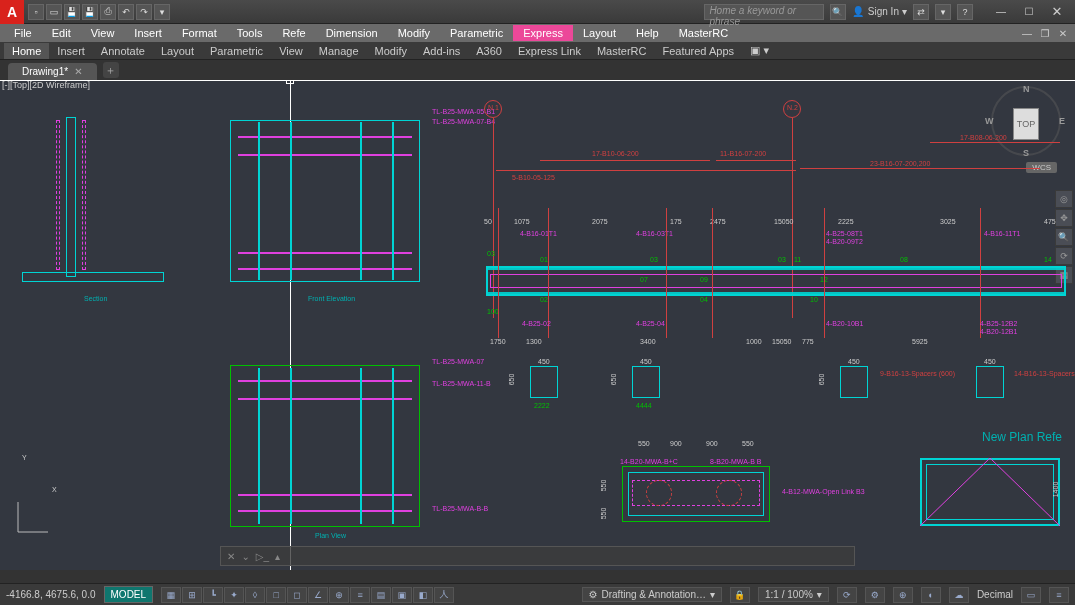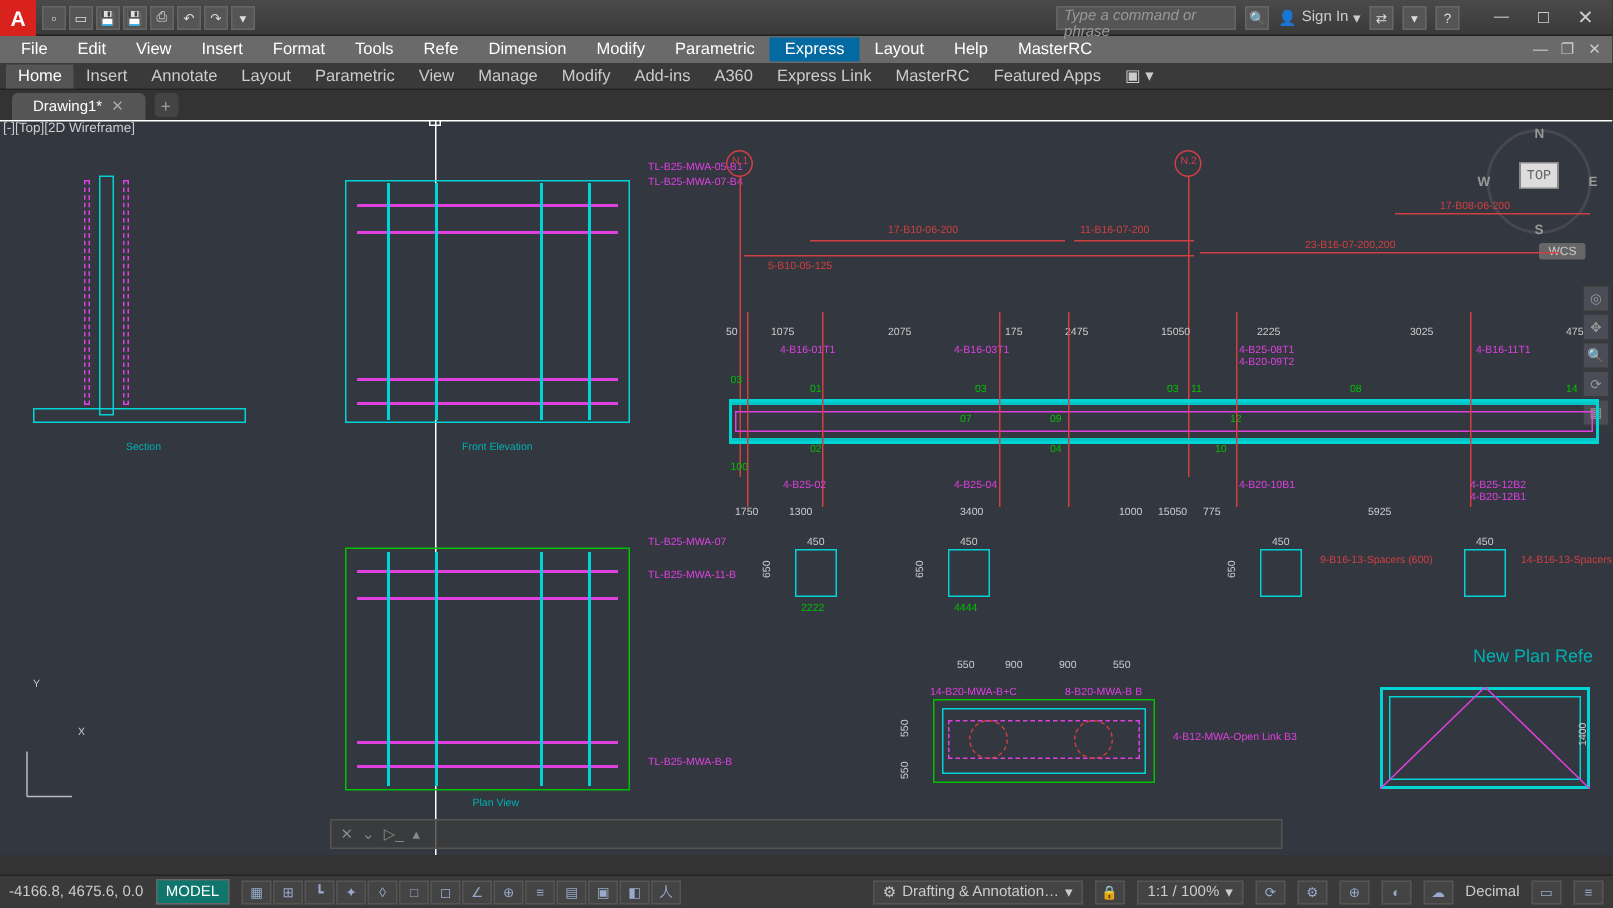--- a/index.html
+++ b/index.html
@@ -10,36 +10,36 @@
 .qat-btn { width: 16px; height: 16px; background: #555; border: 1px solid #666; display: flex; align-items: center; justify-content: center; font-size: 9px; color: #ddd; }
 .title-text { position: absolute; left: 50%; transform: translateX(-50%); color: #fff; font-size: 11px; }
 .title-right { margin-left: auto; display: flex; align-items: center; gap: 6px; margin-right: 4px; }
 .search-box { background: #555; border: 1px solid #666; width: 120px; height: 16px; padding: 0 4px; font-size: 10px; color: #999; font-style: italic; }
 .signin { display: flex; align-items: center; gap: 3px; font-size: 10px; color: #ccc; }
 .win-controls { display: flex; gap: 0; margin-left: 8px; }
 .win-btn { width: 28px; height: 20px; display: flex; align-items: center; justify-content: center; color: #ccc; font-size: 10px; }
 .win-btn.close { font-size: 13px; }
 .menubar { height: 18px; background: #6a6a6a; display: flex; align-items: center; padding: 0 4px; gap: 0; }
 .menu-item { padding: 2px 10px; color: #fff; font-size: 11px; }
-.menu-item.hl { background: #0369a1; }
+.menu-item.hl { background: #ec4899; }
 .ribbon-tabs { height: 18px; background: #3a3a3a; display: flex; align-items: center; padding: 0 4px; border-bottom: 1px solid #222; }
 .ribbon-tab { padding: 2px 8px; color: #ccc; font-size: 11px; }
 .ribbon-tab.active { background: #555; color: #fff; }
 .doc-tabs { height: 20px; background: #333; display: flex; align-items: flex-end; padding-left: 8px; }
 .doc-tab { background: #555; padding: 3px 14px; font-size: 10px; color: #fff; border-radius: 4px 4px 0 0; margin-right: 2px; display: flex; align-items: center; gap: 6px; }
 .doc-tab .x { color: #aaa; font-size: 10px; }
 .doc-tab-plus { width: 16px; height: 16px; background: #444; border-radius: 3px; display: flex; align-items: center; justify-content: center; color: #aaa; margin-left: 4px; margin-bottom: 2px; }
 .canvas { position: absolute; top: 80px; left: 0; right: 0; bottom: 35px; background: #333740; overflow: hidden; }
 .topleft-label { position: absolute; top: 0; left: 2px; color: #ccc; font-size: 9px; background: #333740; }
 .crosshair-v { position: absolute; top: 0; bottom: 0; left: 290px; width: 1px; background: #fff; }
 .crosshair-h { position: absolute; left: 0; right: 0; top: 0px; height: 1px; background: #fff; }
 .pick-box { position: absolute; left: 286px; top: -4px; width: 8px; height: 8px; border: 1px solid #fff; }
 .viewcube { position: absolute; top: 6px; right: 14px; width: 70px; height: 70px; }
 .vc-ring { position: absolute; inset: 0; border: 2px solid #5a5a5a; border-radius: 50%; opacity: 0.5; }
-.vc-cube { position: absolute; top: 22px; left: 22px; width: 26px; height: 18px; background: #ddd; color: #666; display: flex; align-items: center; justify-content: center; font-size: 9px; border: 1px solid #888; font-family: Liberation Mono, monospace; }
+.vc-cube { position: absolute; top: 22px; left: 22px; width: 26px; height: 32px; background: #ddd; color: #666; display: flex; align-items: center; justify-content: center; font-size: 9px; border: 1px solid #888; }
 .vc-dir { position: absolute; color: #999; font-size: 9px; font-weight: bold; }
 .wcs-badge { position: absolute; top: 82px; right: 18px; background: #666; color: #ccc; font-size: 8px; padding: 1px 6px; border-radius: 2px; }
 .navbar-right { position: absolute; top: 110px; right: 2px; width: 18px; display: flex; flex-direction: column; gap: 1px; }
 .nav-icon { width: 18px; height: 18px; background: #4a4d55; border: 1px solid #3a3a3a; display: flex; align-items: center; justify-content: center; color: #999; font-size: 9px; }
 .ucs { position: absolute; bottom: 30px; left: 12px; color: #bbb; }
 .ucs svg { stroke: #bbb; }
 .cmdline { position: absolute; bottom: 4px; left: 220px; right: 220px; height: 20px; background: rgba(60,60,60,0.8); border: 1px solid #555; display: flex; align-items: center; padding: 0 6px; gap: 6px; }
 .cmdline input { flex: 1; background: transparent; border: none; color: #888; font-style: italic; font-size: 10px; outline: none; }
 .cmd-icon { color: #888; font-size: 10px; }
 .status { position: absolute; bottom: 0; left: 0; right: 0; height: 22px; background: #3a3a3a; border-top: 1px solid #222; display: flex; align-items: center; padding: 0 6px; font-size: 10px; color: #ccc; }
@@ -71,21 +71,21 @@
     <div class="qat-btn">▫</div>
     <div class="qat-btn">▭</div>
     <div class="qat-btn">💾</div>
     <div class="qat-btn">💾</div>
     <div class="qat-btn">⎙</div>
     <div class="qat-btn">↶</div>
     <div class="qat-btn">↷</div>
     <div class="qat-btn">▾</div>
   </div>
   <div class="title-right">
-    <div class="search-box">Type a command or phrase</div>
+    <div class="search-box">Home a keyword or phrase</div>
     <div class="qat-btn">🔍</div>
     <div class="signin">
         <span>👤</span>
         <span>Sign In</span>
         <span>▾</span>
       </div>
     <div class="qat-btn">⇄</div>
     <div class="qat-btn">▾</div>
     <div class="qat-btn">?</div>
     <div class="win-controls">

